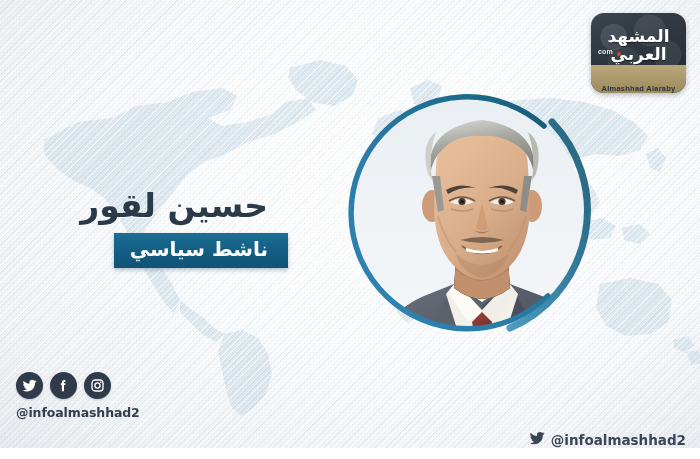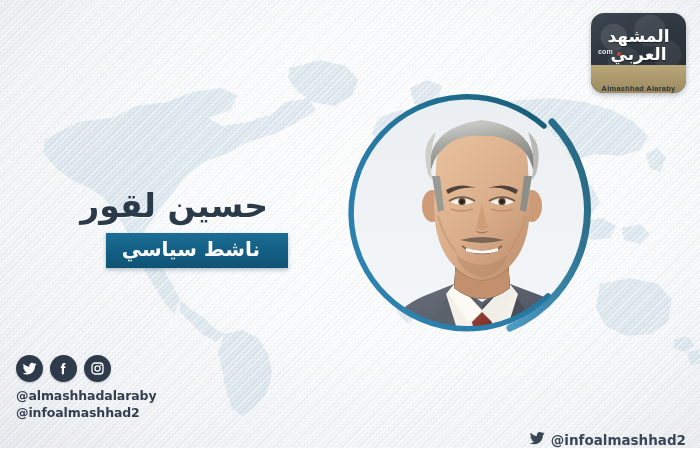--- a/index.html
+++ b/index.html
@@ -119,21 +119,21 @@
     letter-spacing:0px;line-height:1.1;
     margin:0 16px 7px 0;padding:0 4px 2px 0;
     text-shadow:0 1px 0 rgba(255,255,255,.85);
   }
   .title-badge{
     display:inline-block;
     background:linear-gradient(180deg,#1d6e95 0%,#145f85 48%,#0f5375 100%);
     color:#ffffff;
     font-family:"DejaVu Sans", sans-serif;
     font-size:20px;font-weight:700;
-    padding:5px 28px 7px 16px;
+    padding:5px 20px 7px 16px;
     line-height:1.15;
     box-shadow:0 2px 4px rgba(20,60,90,.30);
     white-space:nowrap;
   }
 
   
   .social{
     position:absolute;left:16px;bottom:38px;
   }
   .social-icons{display:flex;gap:7px;align-items:center;margin-bottom:6px;}
@@ -370,21 +370,20 @@
         </svg>
       </div>
       <div class="sicon">
         <svg width="15" height="15" viewBox="0 0 24 24" fill="none">
           <rect x="3.2" y="3.2" width="17.6" height="17.6" rx="5" stroke="#ffffff" stroke-width="2.1"></rect>
           <circle cx="12" cy="12" r="4.1" stroke="#ffffff" stroke-width="2.1"></circle>
           <circle cx="17.3" cy="6.8" r="1.25" fill="#ffffff"></circle>
         </svg>
       </div>
     </div>
-    <div class="handle">@almashhadalaraby</div>
     <div class="handle">@infoalmashhad2</div>
   </div>
 
   <div class="watermark">
     <span>
       <svg width="16" height="16" viewBox="0 0 24 24" fill="#3a4656">
         <path d="M23 4.9c-.8.4-1.7.6-2.6.8.9-.6 1.6-1.5 2-2.5-.9.5-1.9.9-2.9 1.1A4.5 4.5 0 0 0 11.8 8c0 .4 0 .7.1 1-3.8-.2-7.1-2-9.3-4.8-.4.7-.6 1.5-.6 2.3 0 1.6.8 3 2 3.8-.7 0-1.4-.2-2-.6v.1c0 2.2 1.5 4 3.6 4.4-.4.1-.8.2-1.2.2-.3 0-.6 0-.8-.1.6 1.8 2.3 3.1 4.3 3.2a9 9 0 0 1-5.6 1.9H1a12.7 12.7 0 0 0 6.9 2c8.3 0 12.8-6.9 12.8-12.8v-.6c.9-.6 1.7-1.5 2.3-2.4z"></path>
       </svg>
     </span>
     <span class="wm-text">@infoalmashhad2</span>

